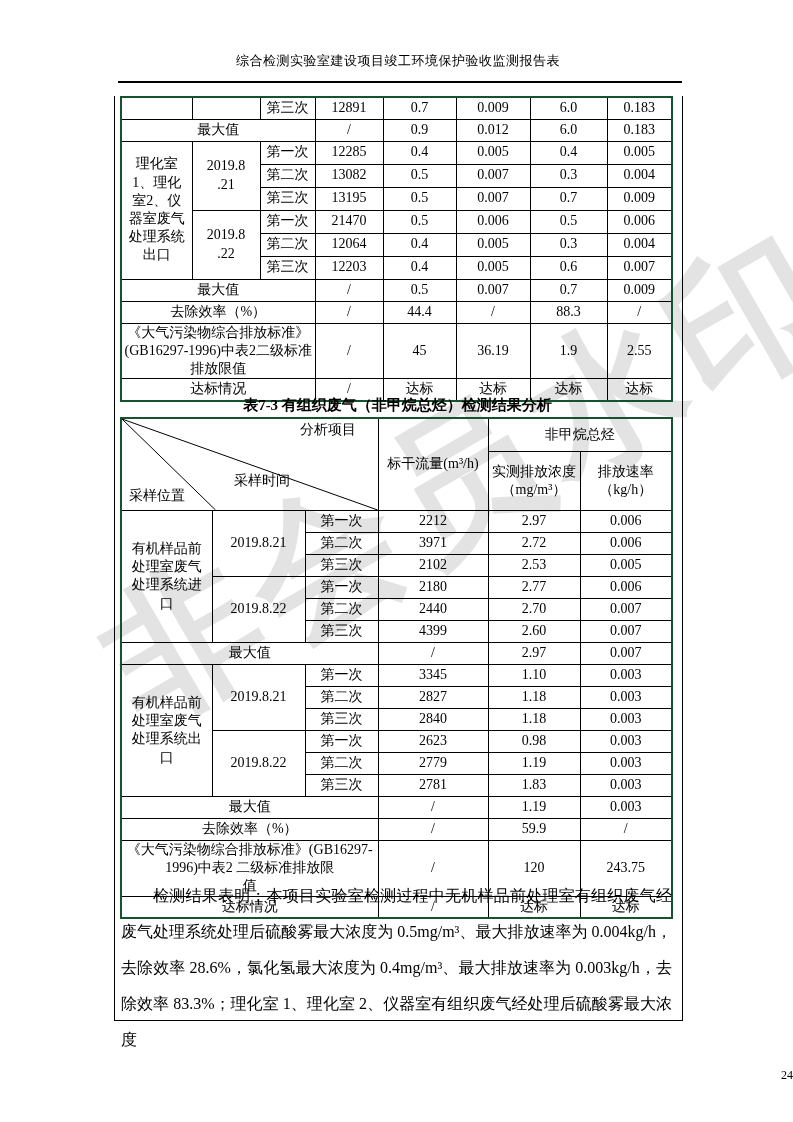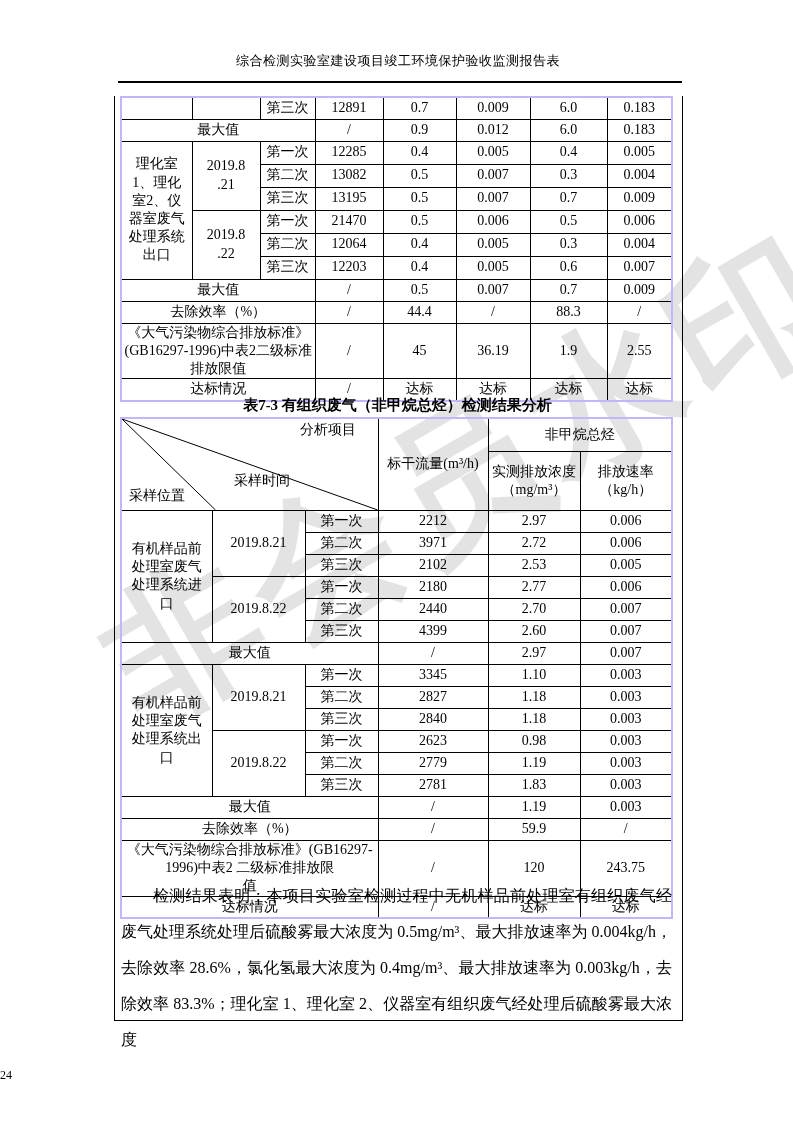--- a/index.html
+++ b/index.html
@@ -31,21 +31,21 @@
     font-size:152px;line-height:160px;letter-spacing:10px;white-space:nowrap;
     color:rgba(0,0,0,0.11);font-weight:bold;
     transform:rotate(-30deg);transform-origin:0 50%;
     z-index:0;pointer-events:none;
   }
   .content{position:relative;z-index:1;}
   
   table.tbl{
     position:absolute;left:120px;
     border-collapse:collapse;table-layout:fixed;
-    border:2px solid #c4b5fd;
+    border:2px solid #14532d;
     font-size:14px;
   }
   table.tbl td{
     border:1px solid #000;
     text-align:center;vertical-align:middle;
     padding:0 2px;line-height:1.3;
     white-space:pre-line;
     overflow:hidden;
   }
   table.tbl td.pos{padding:1px 6px;margin-top:12px;}
@@ -66,21 +66,21 @@
   .hdr-row2{height:34px;}
   
   .result-para{
     position:absolute;left:121px;top:878px;width:551px;
     font-size:16px;line-height:36px;
     text-align:justify;text-indent:2em;
     margin:0;
   }
   .page-number{
     position:absolute;top:1068px;left:0;width:793px;
-    text-align:left;font-size:12px;
+    text-align:right;font-size:12px;
   }
 </style>
 </head>
 <body>
 
 <div class="page">
 
   <div class="watermark">非会员水印</div>
 
   <div class="content">

